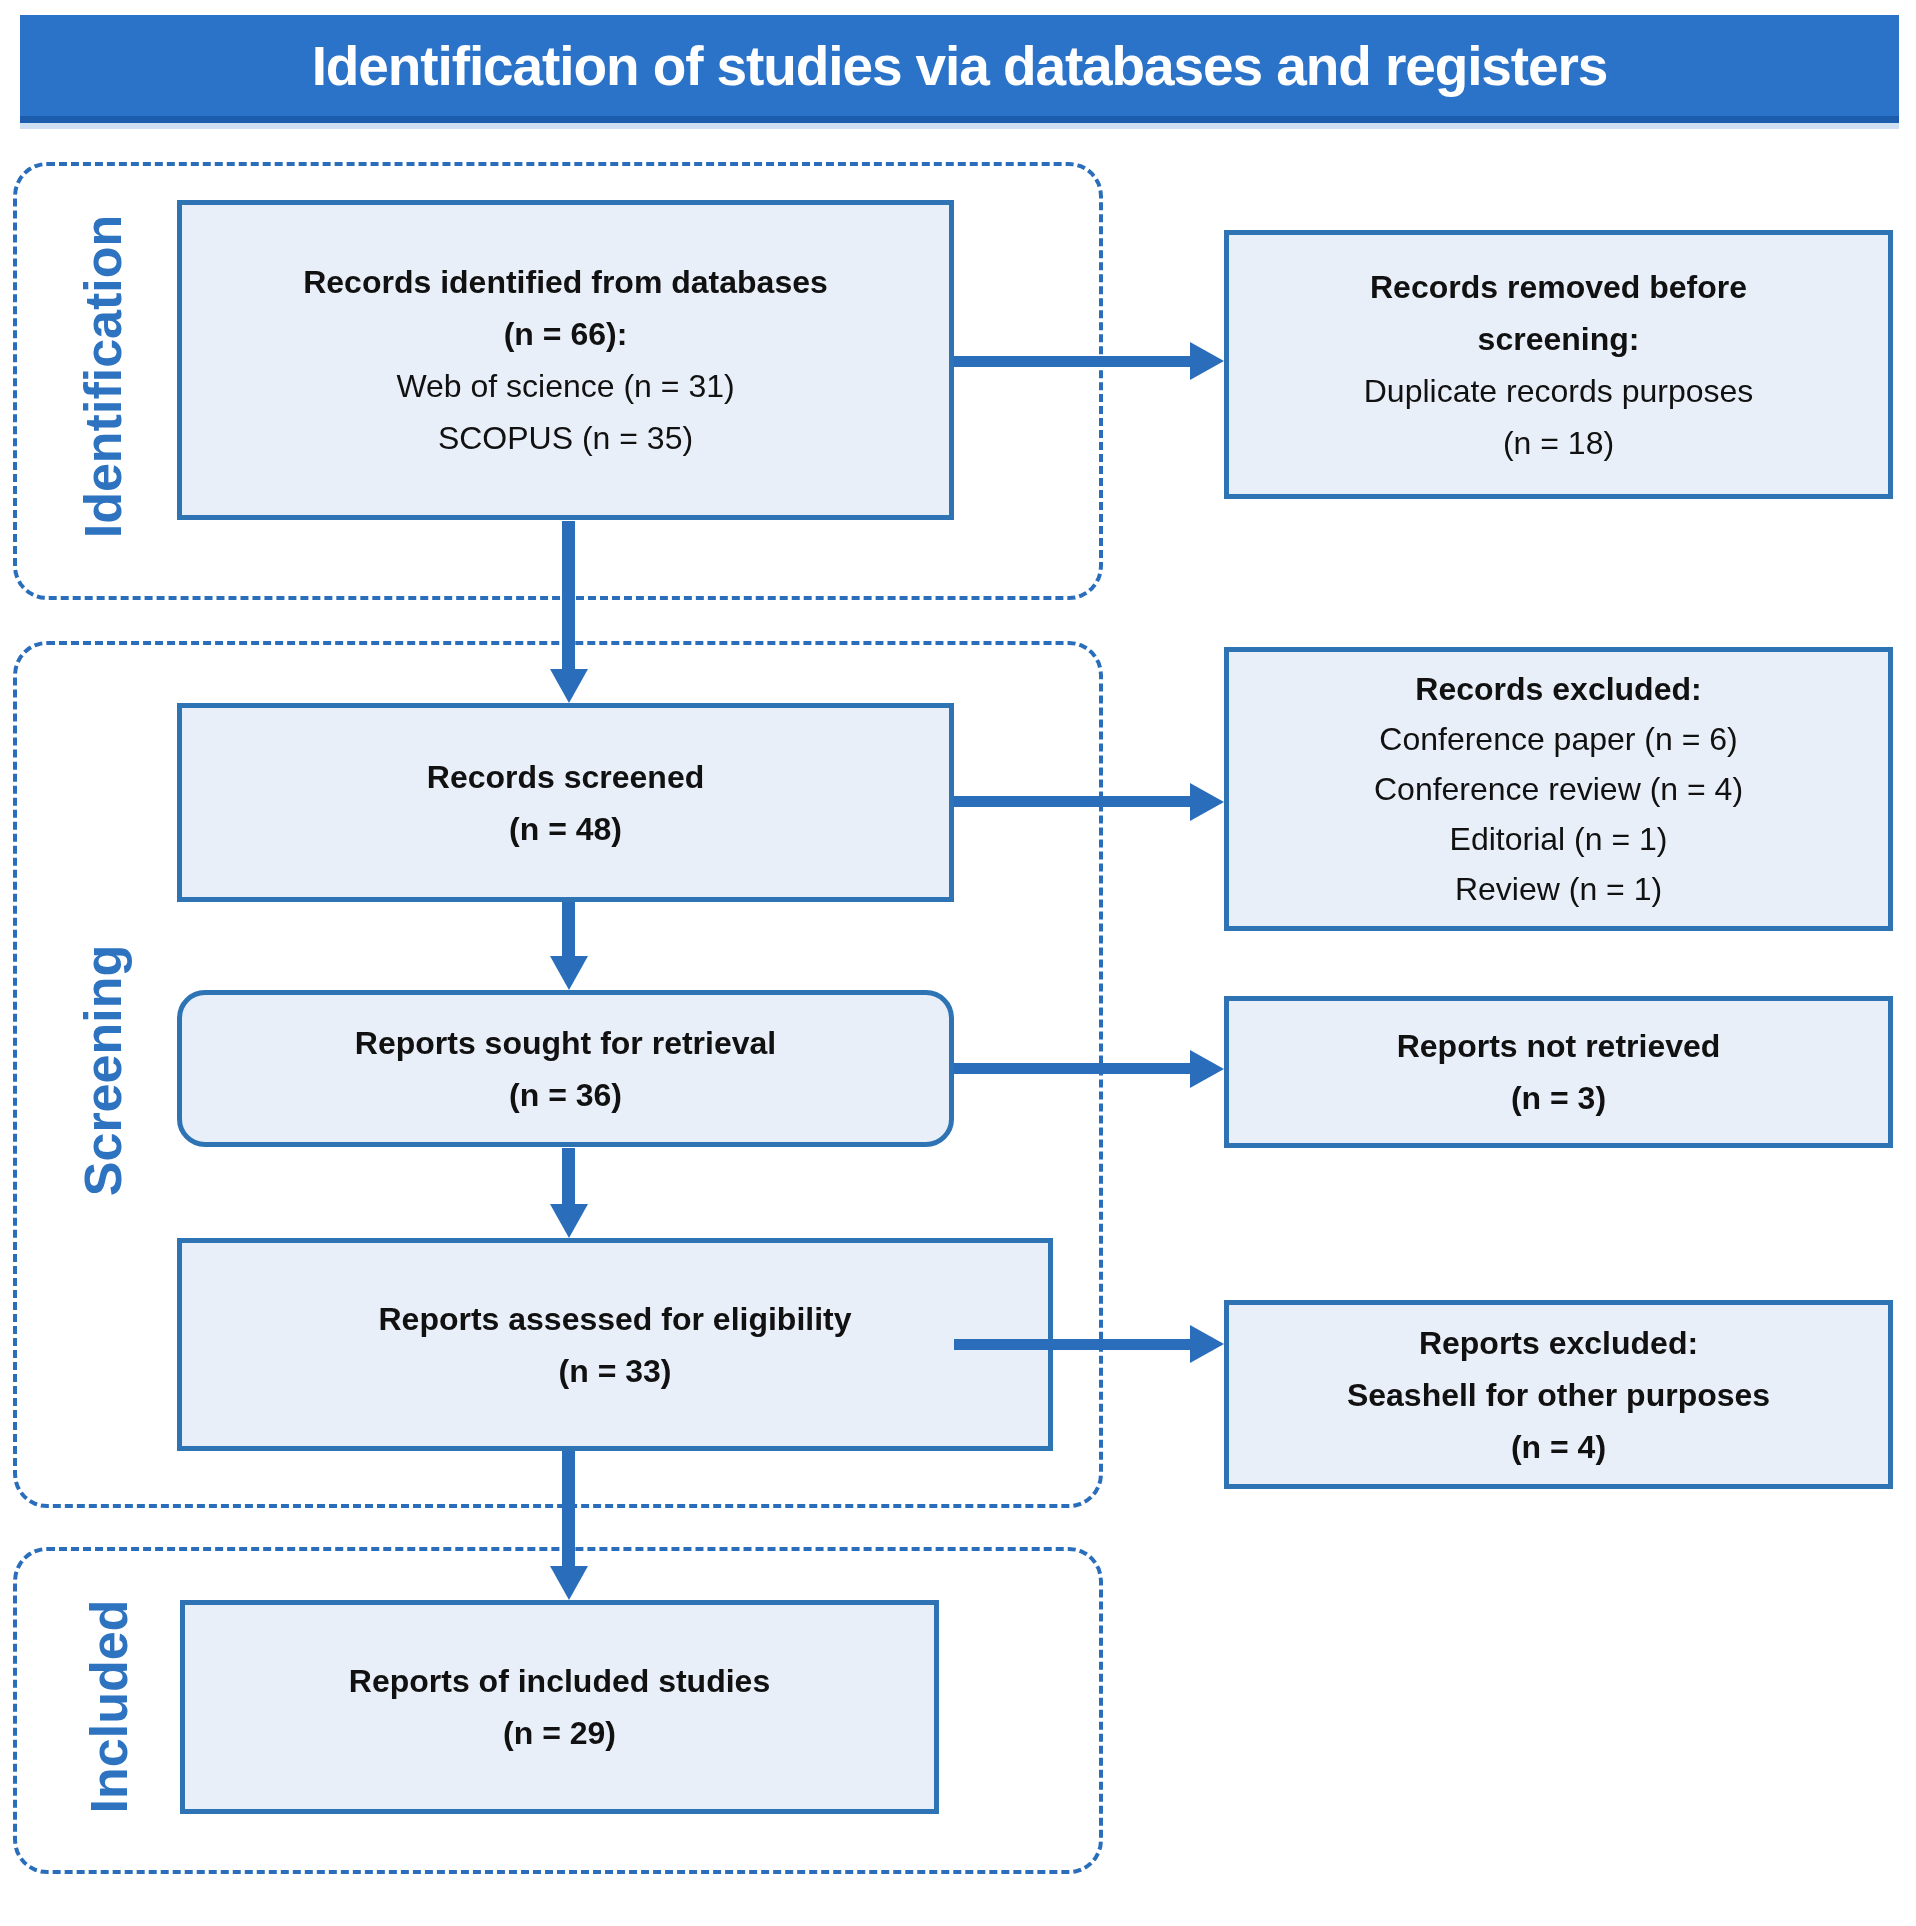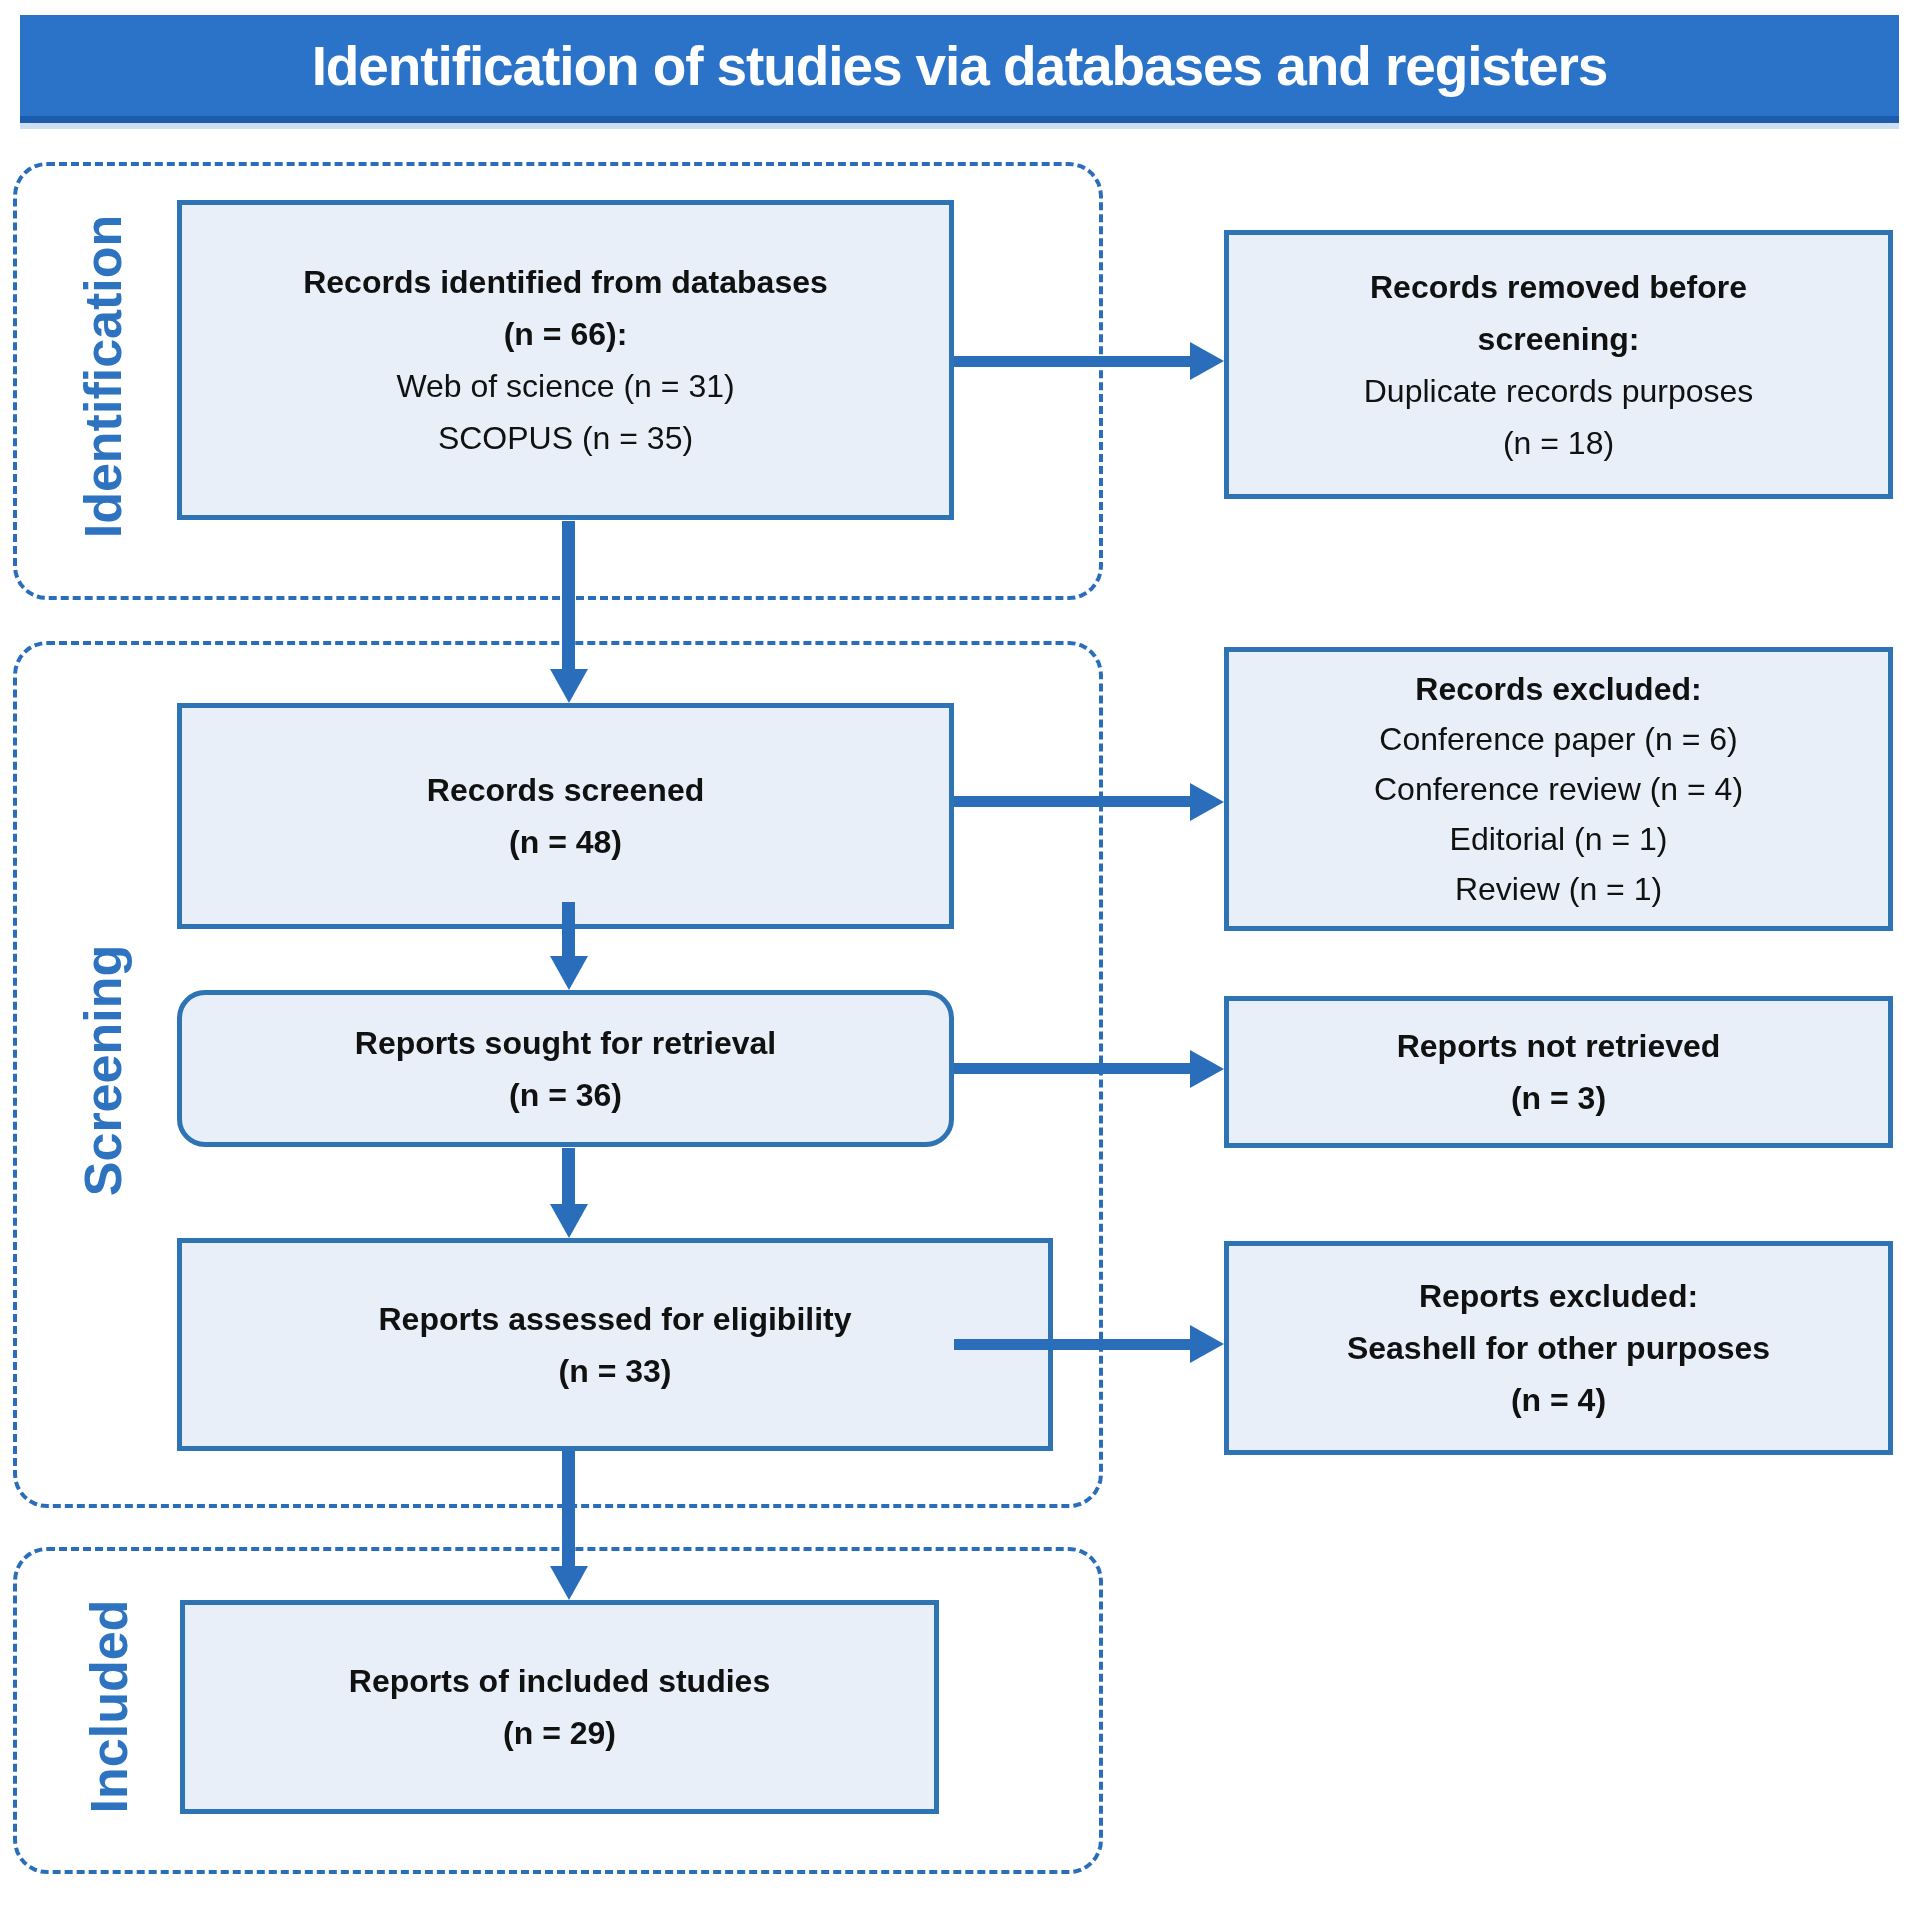--- a/index.html
+++ b/index.html
@@ -97,21 +97,21 @@
   <div class="side-label" style="left:-145px;top:1038px;">Screening</div>
   <div class="side-label" style="left:-139px;top:1674px;">Included</div>
 
   <div class="box" style="left:177px;top:200px;width:777px;height:320px;">
     <div class="line b">Records identified from databases</div>
     <div class="line b">(n = 66):</div>
     <div class="line">Web of science (n = 31)</div>
     <div class="line">SCOPUS (n = 35)</div>
   </div>
 
-  <div class="box" style="left:177px;top:703px;width:777px;height:226px;">
+  <div class="box" style="left:177px;top:703px;width:777px;height:199px;">
     <div class="line b">Records screened</div>
     <div class="line b">(n = 48)</div>
   </div>
 
   <div class="box" style="left:177px;top:990px;width:777px;height:157px;border-radius:28px;">
     <div class="line b">Reports sought for retrieval</div>
     <div class="line b">(n = 36)</div>
   </div>
 
   <div class="box" style="left:177px;top:1238px;width:876px;height:213px;">
@@ -137,21 +137,21 @@
     <div class="line">Conference review (n = 4)</div>
     <div class="line">Editorial (n = 1)</div>
     <div class="line">Review (n = 1)</div>
   </div>
 
   <div class="box" style="left:1224px;top:996px;width:669px;height:152px;">
     <div class="line b">Reports not retrieved</div>
     <div class="line b">(n = 3)</div>
   </div>
 
-  <div class="box" style="left:1224px;top:1241px;width:669px;height:214px;">
+  <div class="box" style="left:1224px;top:1300px;width:669px;height:189px;">
     <div class="line b">Reports excluded:</div>
     <div class="line b">Seashell for other purposes</div>
     <div class="line b">(n = 4)</div>
   </div>
 
   <div>
     <div class="arrow-part" style="left:954px;top:356px;width:237px;height:11.3px;"></div>
     <div class="head-right" style="left:1190px;top:342px;"></div>
   </div>
   <div>

